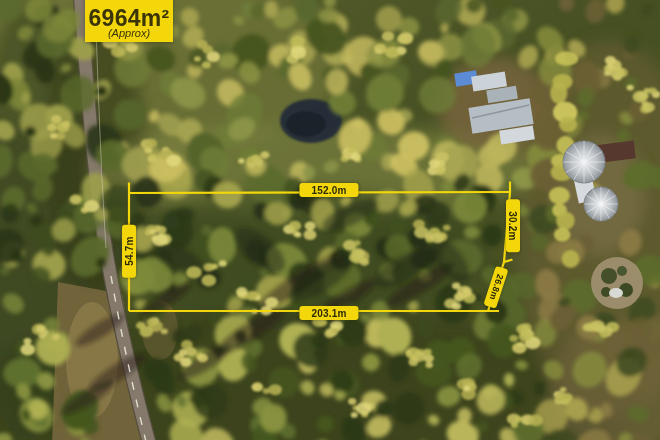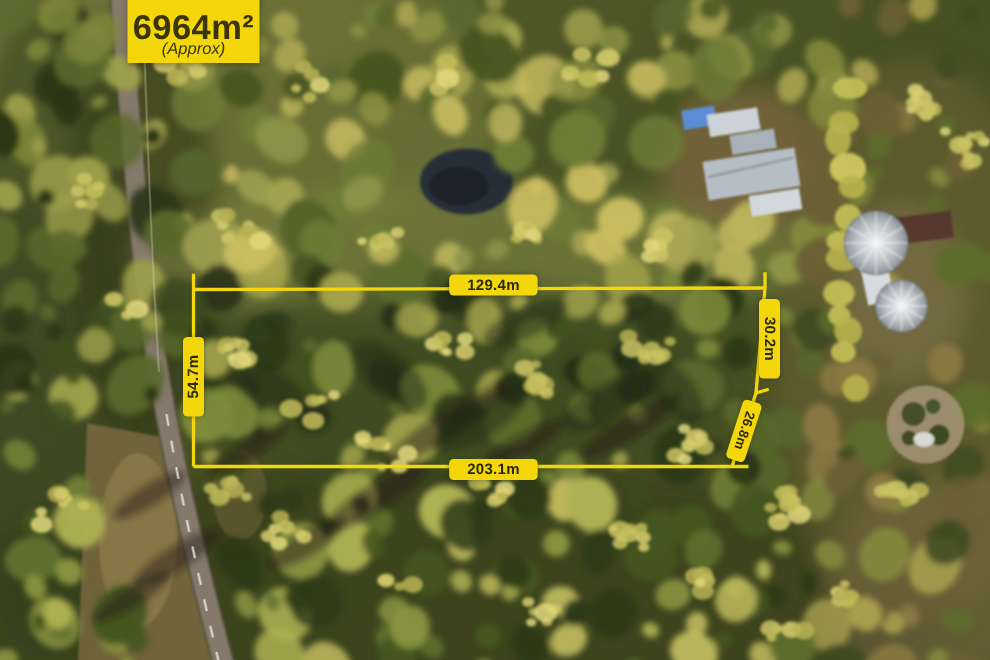--- a/index.html
+++ b/index.html
@@ -792,21 +792,21 @@
   </svg>
 
   <svg id="boundary" width="660" height="440" viewBox="0 0 660 440">
     <path d="M129,182.5 L129,311"></path>
     <path d="M129,193 L510,192"></path>
     <path d="M510,181.5 L510,192 L504,262 L488,311"></path>
     <path d="M129,311 L499,311"></path>
     <path d="M504,262 L512.5,259.5"></path>
   </svg>
 
-  <div class="dim dim-top">129.4m</div>
+  <div class="dim dim-top">152.0m</div>
   <div class="dim dim-bottom">203.1m</div>
   <div class="dim dim-left">54.7m</div>
   <div class="dim dim-right">30.2m</div>
   <div class="dim dim-diag">26.8m</div>
 
   <div class="badge">
     <span class="area">6964m²</span>
     <span class="approx">(Approx)</span>
   </div>
 </div>

